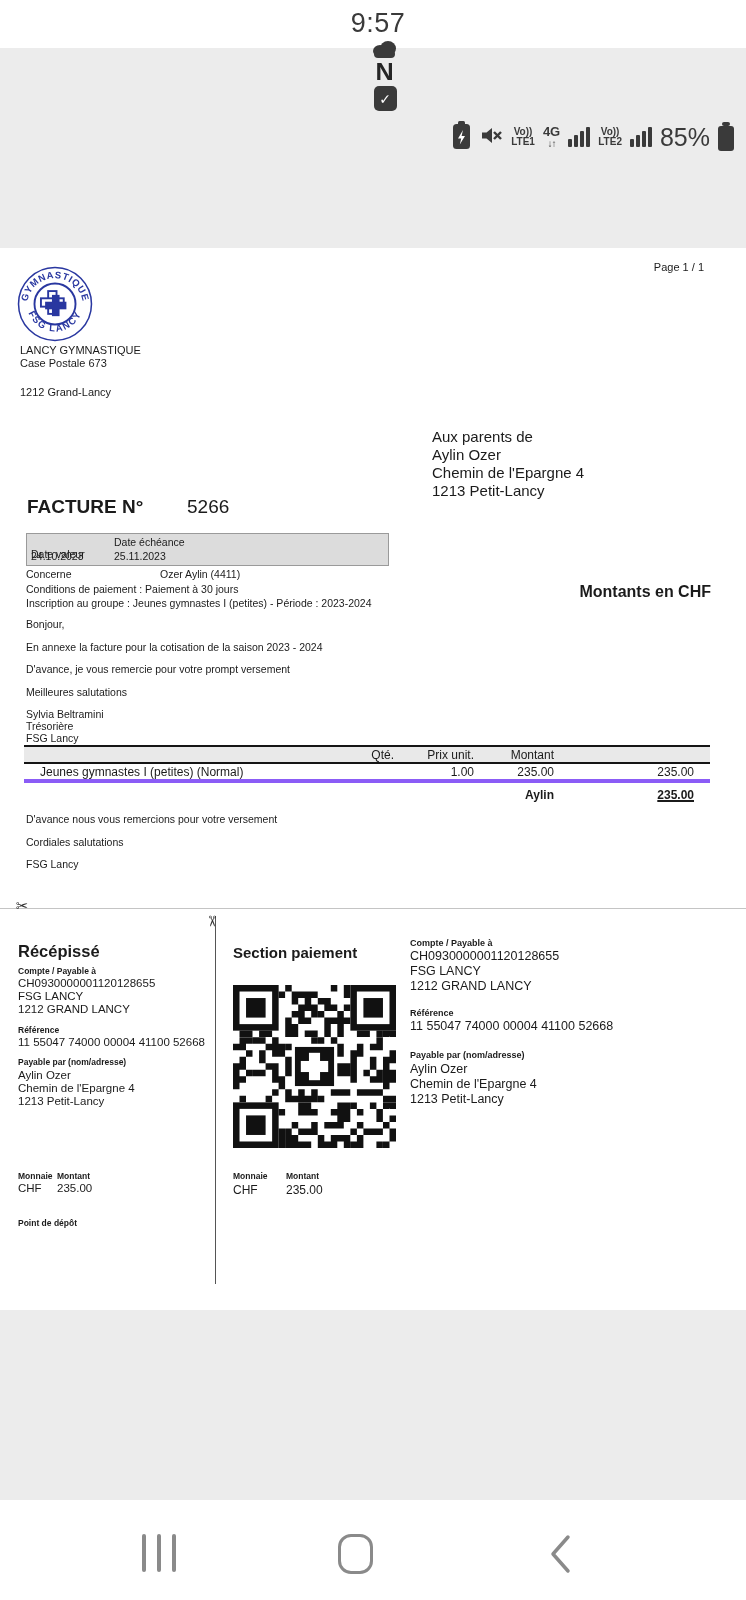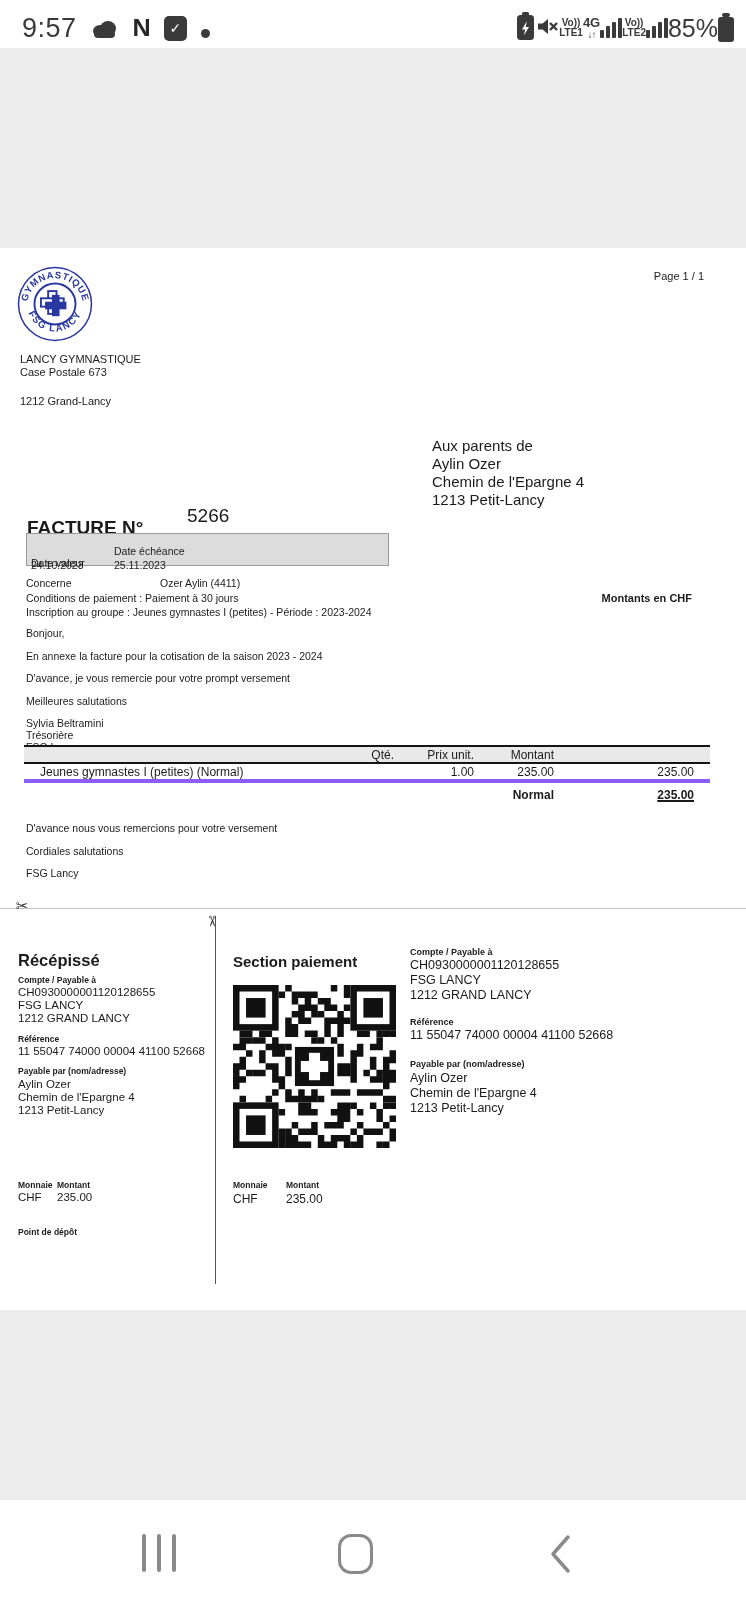--- a/index.html
+++ b/index.html
@@ -1,40 +1,40 @@
 <!DOCTYPE html>
 <html><head>
 <meta charset="utf-8">
 <style>
   html,body{margin:0;padding:0;background:#d8d8d8;}
   .screen{position:relative;width:746px;height:1600px;background:#ececec;overflow:hidden;
           font-family:"Liberation Sans","DejaVu Sans",sans-serif;}
 
   
   .statusbar{position:absolute;top:0;left:0;width:746px;height:48px;background:#fff;
-             display:flex;align-items:center;padding:8px 12px 0 22px;box-sizing:border-box;color:#3a3a3a;}
+             display:flex;align-items:center;padding:8px 12px 0 22px;box-sizing:border-box;color:#3a3a3a;flex-direction:column;}
   .sb-time{font-size:27px;letter-spacing:.5px;}
   .sb-ic{margin-left:14px;display:flex;align-items:center;}
   .netflix{font-size:24px;font-weight:800;color:#262626;transform:scaleX(1.05);}
   .checkbox{width:23px;height:25px;background:#3a3a3a;border-radius:5px;color:#fff;
             display:flex;align-items:center;justify-content:center;font-size:14px;font-weight:700;}
   .dot{width:9px;height:9px;border-radius:50%;background:#3a3a3a;margin-top:10px;}
-  .sb-right{margin-left:auto;display:flex;align-items:center;justify-content:flex-end;}
+  .sb-right{margin-left:auto;display:flex;align-items:center;gap:8px;justify-content:flex-end;}
   .stack{display:flex;flex-direction:column;align-items:center;line-height:1.05;font-size:10px;font-weight:700;}
   .stack .big{font-size:13px;}
   .stack .arr{font-size:10px;font-weight:400;letter-spacing:-1px;}
   .bars{display:flex;align-items:flex-end;gap:2px;}
   .bars i{display:block;width:4px;background:#3a3a3a;border-radius:1px;}
   .pct{font-size:25px;}
   .batt{position:relative;width:16px;height:25px;background:#3a3a3a;border-radius:3px;margin-top:3px;}
   .batt::before{content:"";position:absolute;top:-4px;left:4px;width:8px;height:4px;background:#3a3a3a;border-radius:2px;}
 
   
   .page{position:absolute;left:0;top:248px;width:746px;height:1062px;background:#fff;}
-  .t{position:absolute;white-space:nowrap;color:#1b1b1b;font-size:10.5px;line-height:1.18;margin-top:9px;}
+  .t{position:absolute;white-space:nowrap;color:#1b1b1b;font-size:10.5px;line-height:1.18;}
   .b{font-weight:700;}
   .u{text-decoration:underline;text-decoration-thickness:1.5px;}
   .datesbox{position:absolute;left:26px;top:533px;width:363px;height:33px;background:#dcdcdc;
             border:1px solid #9a9a9a;box-sizing:border-box;}
   .thead,.trow,.ttotal{position:absolute;left:24px;width:686px;display:grid;
             grid-template-columns:1fr 80px 80px 140px;align-items:center;
             padding:0 16px;box-sizing:border-box;font-size:12px;color:#1b1b1b;}
   .thead{top:745px;height:19px;background:#e9e9e9;border-top:2px solid #151515;border-bottom:2px solid #151515;}
   .trow{top:764px;height:19px;border-bottom:4px solid #8b5cf6;}
   .ttotal{top:786px;height:18px;}
@@ -149,33 +149,33 @@
 
   <span class="t" style="left:20px;top:344px;font-size:11px">LANCY GYMNASTIQUE</span>
   <span class="t" style="left:20px;top:357px;font-size:11px">Case Postale 673</span>
   <span class="t" style="left:20px;top:386px;font-size:11px">1212 Grand-Lancy</span>
 
   <span class="t" style="left:432px;top:428px;font-size:15px">Aux parents de</span>
   <span class="t" style="left:432px;top:446px;font-size:15px">Aylin Ozer</span>
   <span class="t" style="left:432px;top:464px;font-size:15px">Chemin de l'Epargne 4</span>
   <span class="t" style="left:432px;top:482px;font-size:15px">1213 Petit-Lancy</span>
 
-  <span class="t b" style="left:27px;top:508px;font-size:19px">FACTURE N°</span>
+  <span class="t b" style="left:27px;top:496px;font-size:19px">FACTURE N°</span>
   <span class="t" style="left:187px;top:496px;font-size:19px">5266</span>
 
   <div class="datesbox"></div>
   <span class="t" style="left:31px;top:548px">Date valeur</span>
   <span class="t" style="left:114px;top:536px">Date échéance</span>
   <span class="t" style="left:31px;top:550px">24.10.2023</span>
   <span class="t" style="left:114px;top:550px">25.11.2023</span>
 
   <span class="t" style="left:26px;top:568px">Concerne</span>
   <span class="t" style="left:160px;top:568px">Ozer Aylin (4411)</span>
   <span class="t" style="left:26px;top:583px">Conditions de paiement : Paiement à 30 jours</span>
-  <span class="t b" style="right:54px;top:583px;font-size:11px">Montants en CHF</span>
+  <span class="t b" style="right:35px;top:583px;font-size:16px">Montants en CHF</span>
   <span class="t" style="left:26px;top:597px">Inscription au groupe : Jeunes gymnastes I (petites) - Période : 2023-2024</span>
 
   <span class="t" style="left:26px;top:618px">Bonjour,</span>
   <span class="t" style="left:26px;top:641px">En annexe la facture pour la cotisation de la saison 2023 - 2024</span>
   <span class="t" style="left:26px;top:663px">D'avance, je vous remercie pour votre prompt versement</span>
   <span class="t" style="left:26px;top:686px">Meilleures salutations</span>
   <span class="t" style="left:26px;top:708px">Sylvia Beltramini</span>
   <span class="t" style="left:26px;top:720px">Trésorière</span>
   <span class="t" style="left:26px;top:732px">FSG Lancy</span>
 
@@ -186,21 +186,21 @@
   </div>
   <div class="trow">
     <span>Jeunes gymnastes I (petites) (Normal)</span>
     <span class="num">1.00</span>
     <span class="num">235.00</span>
     <span class="num">235.00</span>
   </div>
   <div class="ttotal">
     <span></span>
       <span></span>
-    <span class="num b">Normal</span>
+    <span class="num b">Aylin</span>
     <span class="num b u">235.00</span>
   </div>
 
   <span class="t" style="left:26px;top:813px">D'avance nous vous remercions pour votre versement</span>
   <span class="t" style="left:26px;top:836px">Cordiales salutations</span>
   <span class="t" style="left:26px;top:858px">FSG Lancy</span>
 
   <div class="cutline-h"></div>
   <span class="scissors" style="left:16px;top:898px">✂</span>
   <div class="cutline-v"></div>

